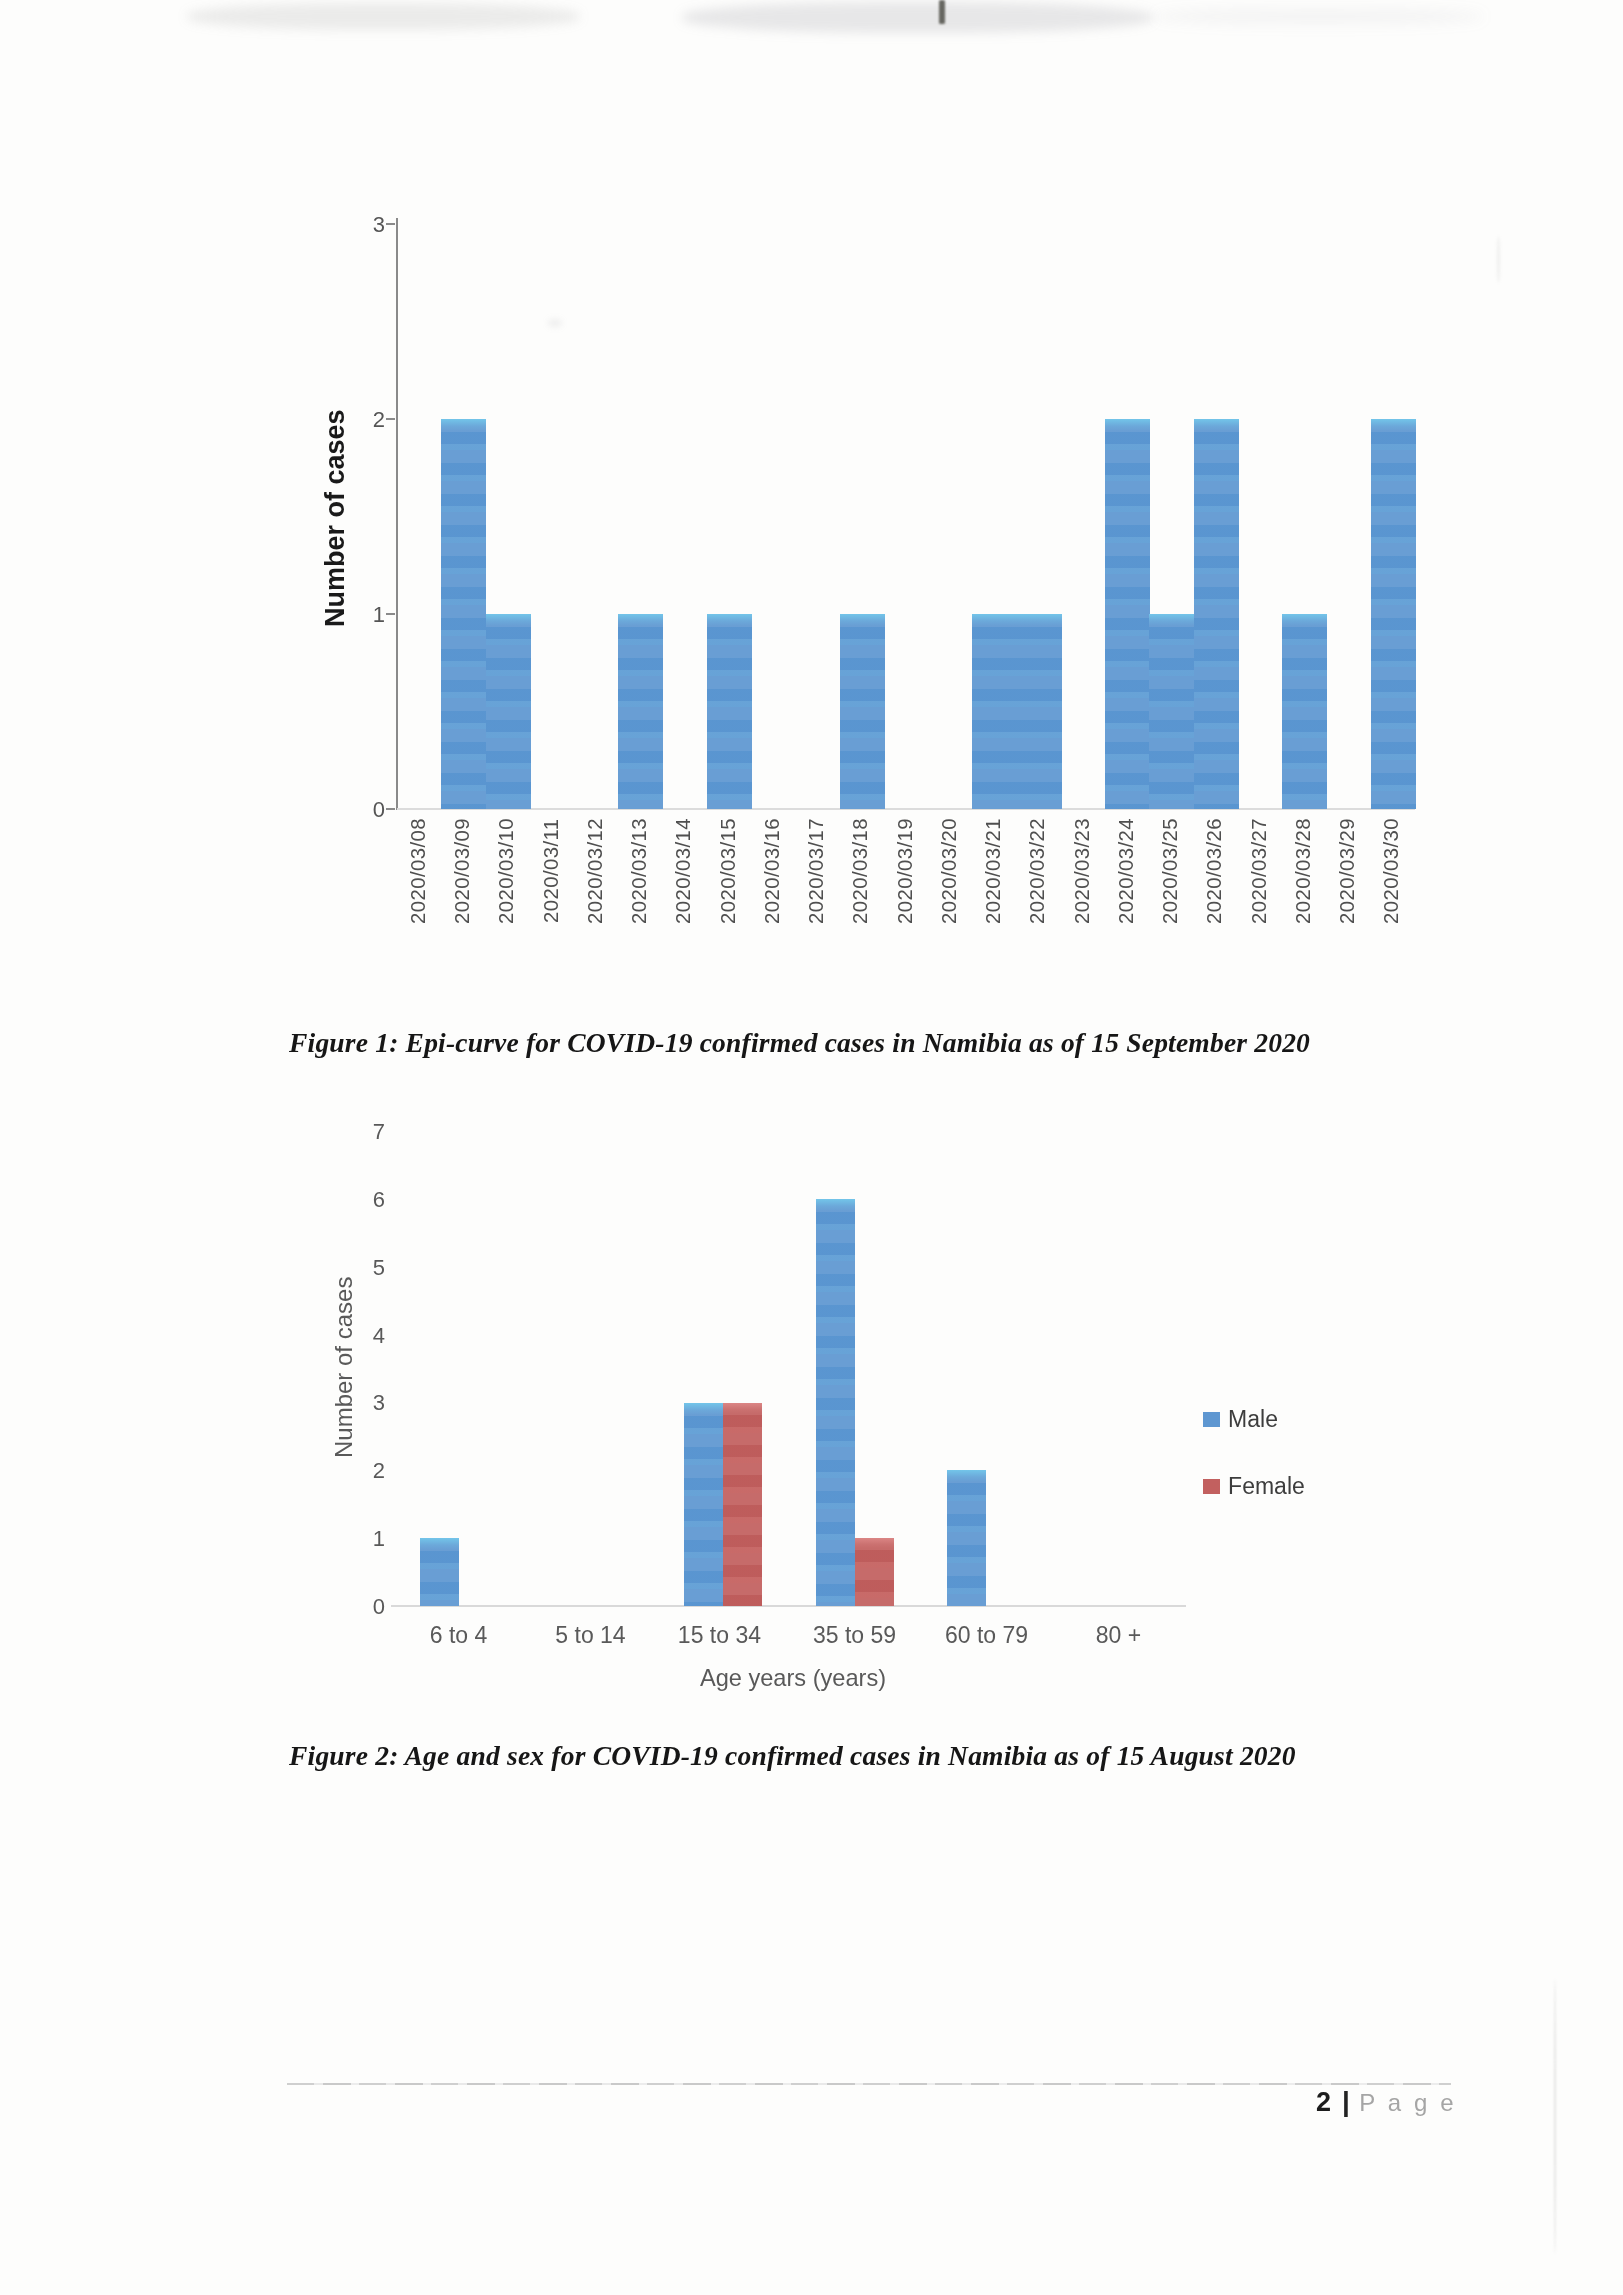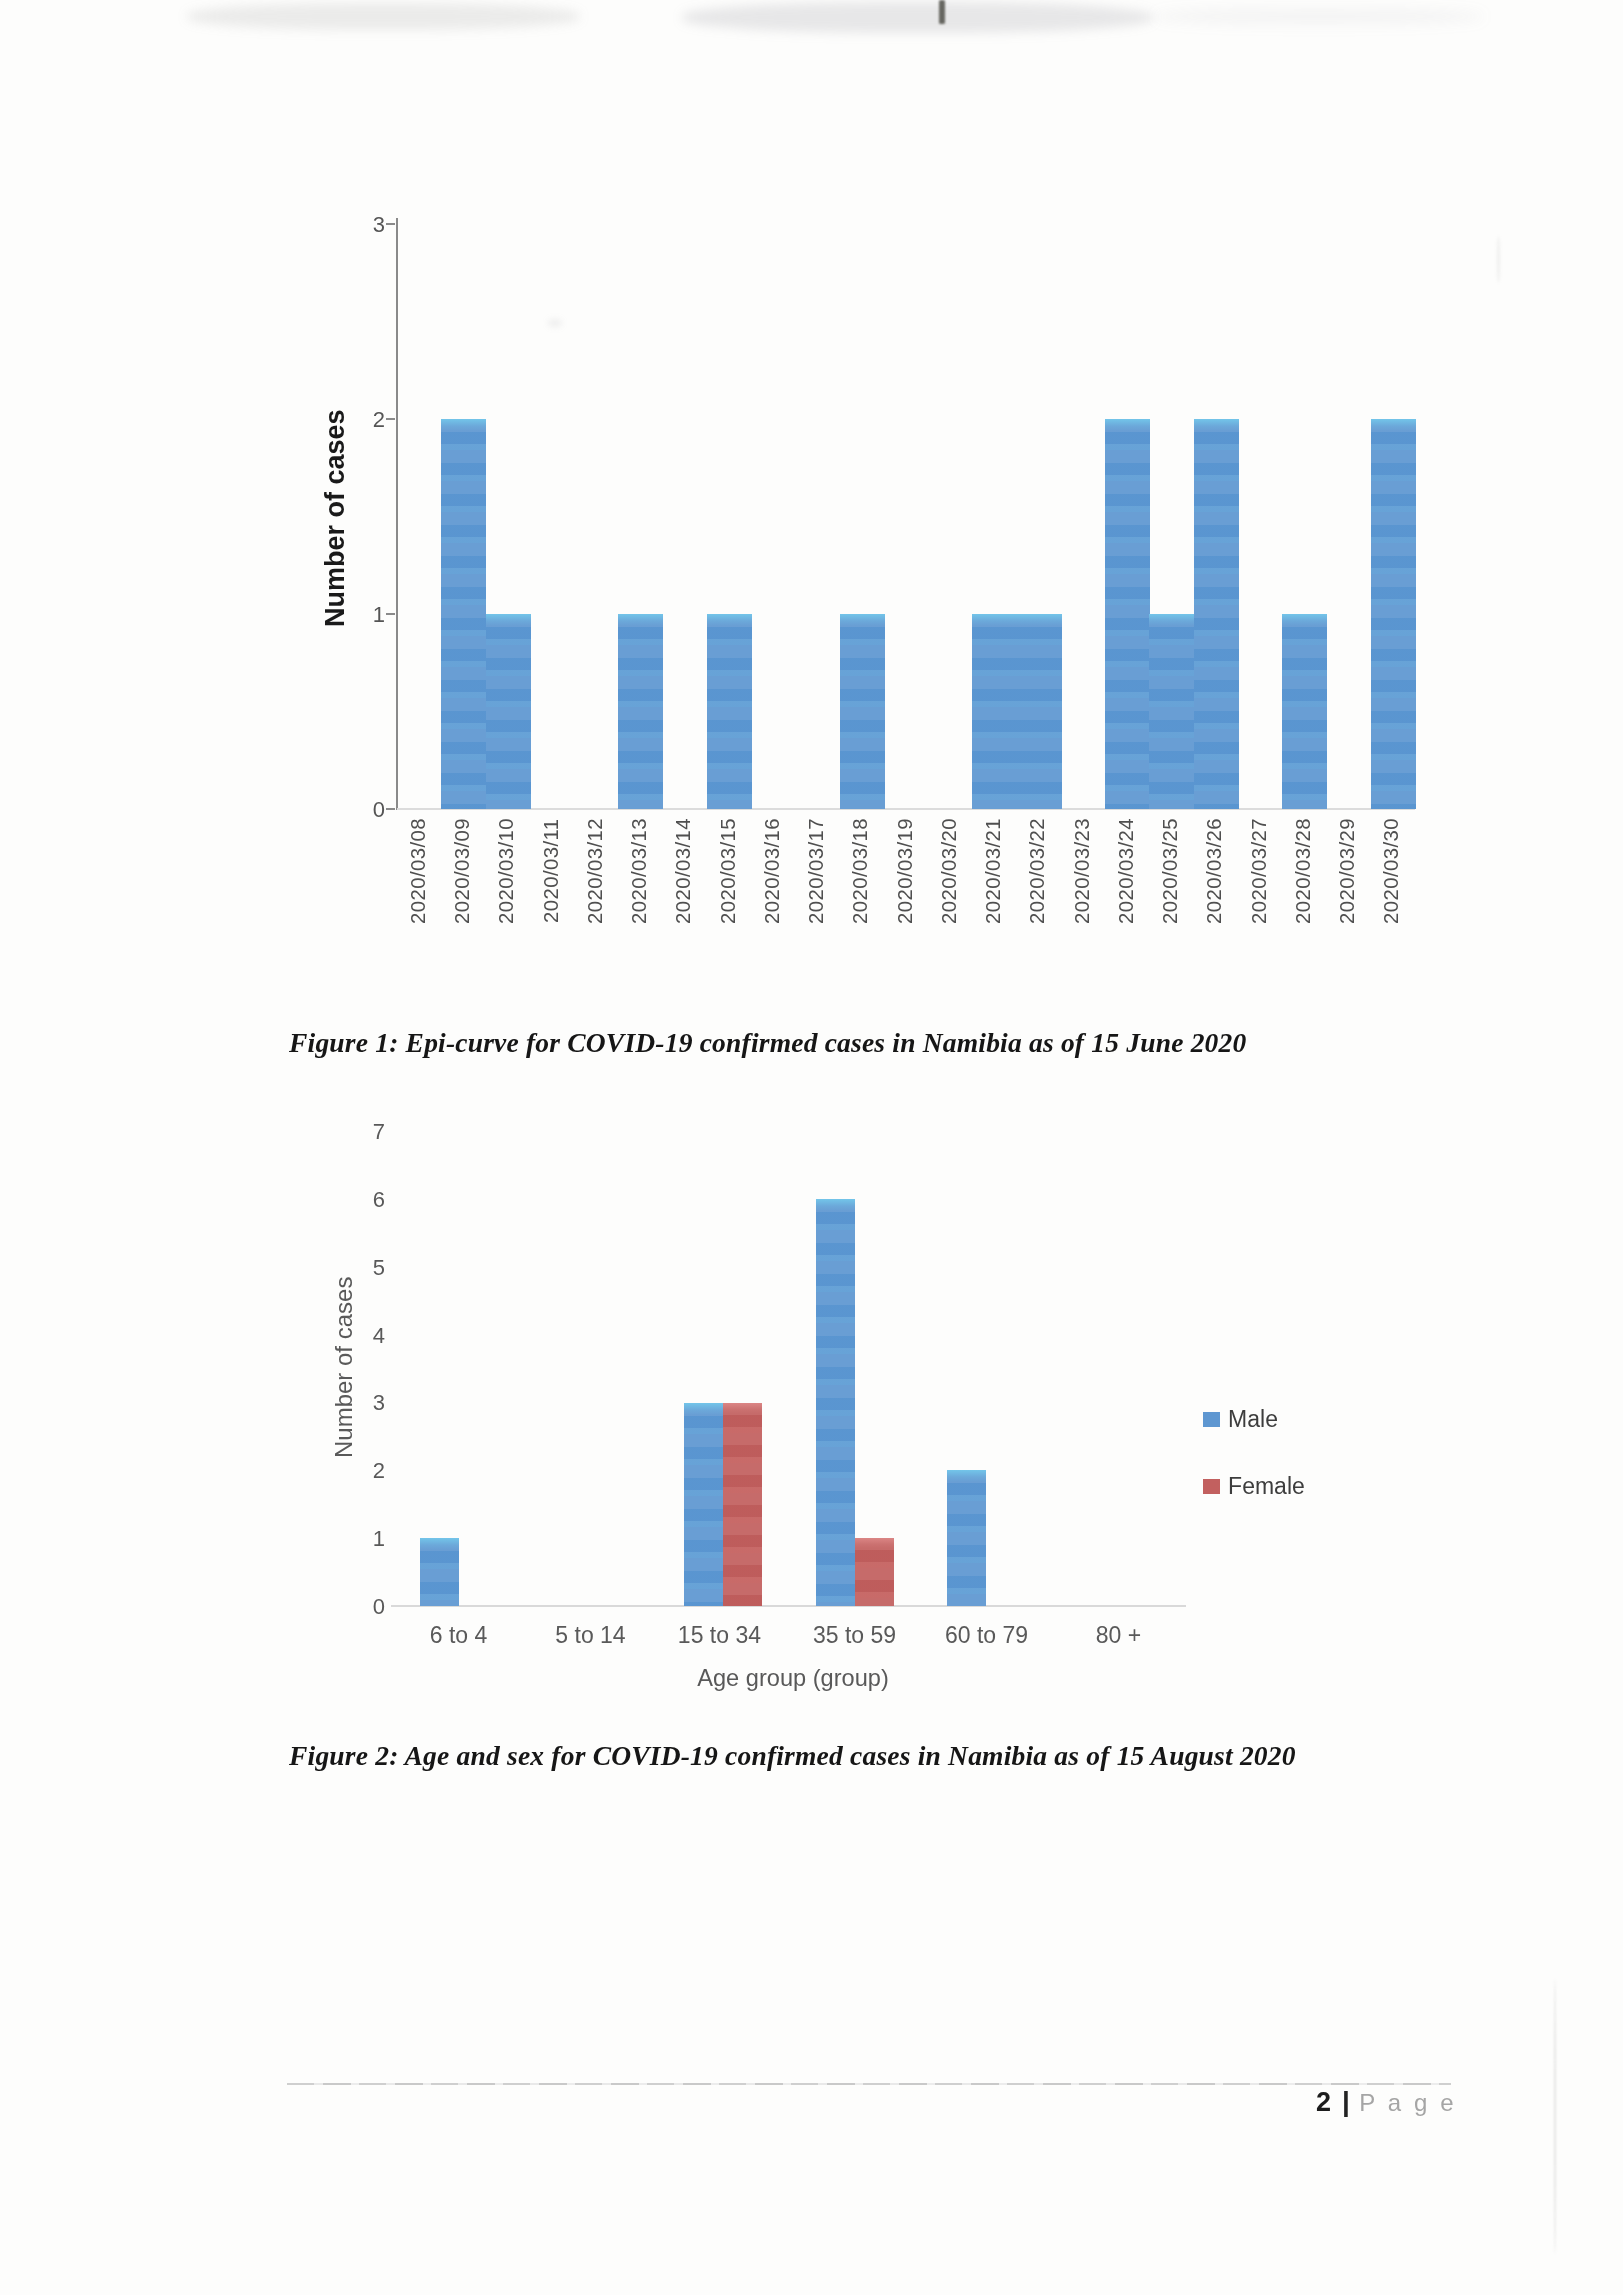--- a/index.html
+++ b/index.html
@@ -139,21 +139,21 @@
       <div class="f1-dlab" style="left: 1071px;">2020/03/23</div>
       <div class="f1-dlab" style="left: 1115px;">2020/03/24</div>
       <div class="f1-dlab" style="left: 1159px;">2020/03/25</div>
       <div class="f1-dlab" style="left: 1203px;">2020/03/26</div>
       <div class="f1-dlab" style="left: 1248px;">2020/03/27</div>
       <div class="f1-dlab" style="left: 1292px;">2020/03/28</div>
       <div class="f1-dlab" style="left: 1336px;">2020/03/29</div>
       <div class="f1-dlab" style="left: 1380px;">2020/03/30</div>
     </div>
 
-  <p class="caption caption-1">Figure 1: Epi-curve for COVID-19 confirmed cases in Namibia as of 15 June 2020</p>
+  <p class="caption caption-1">Figure 1: Epi-curve for COVID-19 confirmed cases in Namibia as of 15 September 2020</p>
 
   <div class="vtitle f2-ytitle">Number of cases</div>
   <div class="f2-xbase"></div>
   <div class="f2-plot" id="f2-plot">
       <div class="bar bar-blue" style="left: 27px; width: 39px; height: 68px;"></div>
       <div class="bar bar-blue" style="left: 291px; width: 39px; height: 203px;"></div>
       <div class="bar bar-red" style="left: 330px; width: 39px; height: 203px;"></div>
       <div class="bar bar-blue" style="left: 423px; width: 39px; height: 407px;"></div>
       <div class="bar bar-red" style="left: 462px; width: 39px; height: 68px;"></div>
       <div class="bar bar-blue" style="left: 554px; width: 39px; height: 136px;"></div>
@@ -167,21 +167,21 @@
       <div class="f2-ytick" style="top: 1254px;">5</div>
       <div class="f2-ytick" style="top: 1186px;">6</div>
       <div class="f2-ytick" style="top: 1118px;">7</div>
       <div class="f2-xlab" style="left: 388px;">6 to 4</div>
       <div class="f2-xlab" style="left: 520px;">5 to 14</div>
       <div class="f2-xlab" style="left: 620px; text-align: right;">15 to 34</div>
       <div class="f2-xlab" style="left: 784px;">35 to 59</div>
       <div class="f2-xlab" style="left: 916px;">60 to 79</div>
       <div class="f2-xlab" style="left: 1048px;">80 +</div>
     </div>
-  <div class="f2-xtitle">Age group (group)</div>
+  <div class="f2-xtitle">Age years (years)</div>
 
   <div class="legend">
     <div class="legend-item">
       <span class="legend-swatch" id="swatch-male" style="background: rgb(94, 151, 209);"></span>
       <span class="legend-label">Male</span>
     </div>
     <div class="legend-item">
       <span class="legend-swatch" id="swatch-female" style="background: rgb(194, 96, 95);"></span>
       <span class="legend-label">Female</span>
     </div>

